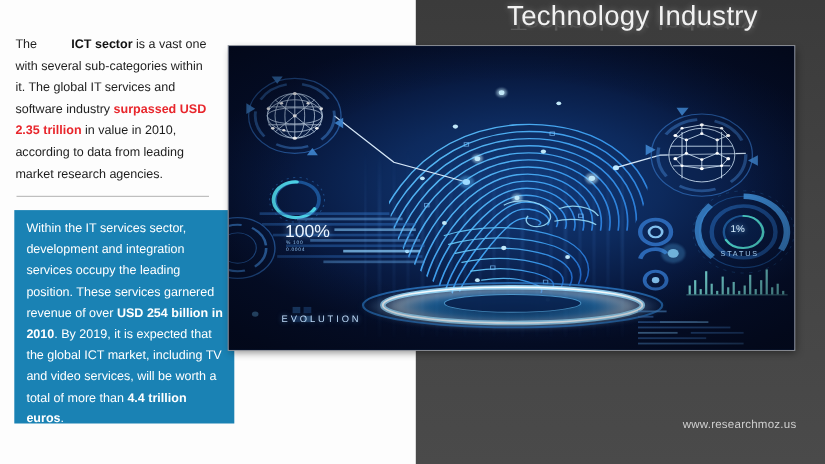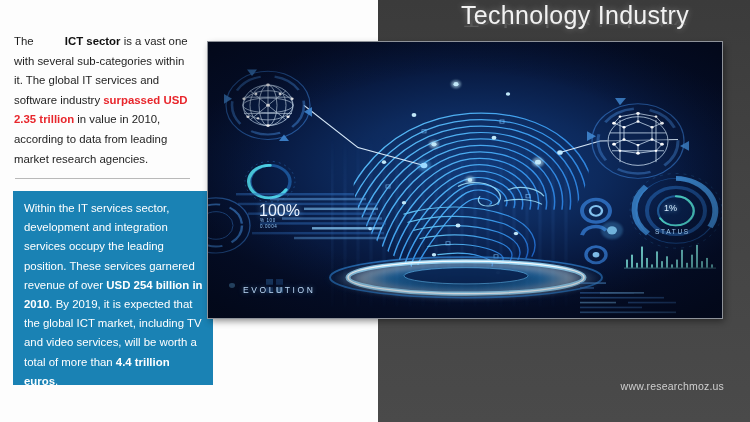--- a/index.html
+++ b/index.html
@@ -94,21 +94,21 @@
   .hud-label{
     position:absolute;color:#cfe6ff;font-family:"Liberation Sans",sans-serif;
     letter-spacing:2.2px;
   }
   #lbl-100{
     left:51px;top:160px;font-size:16px;color:#eaf4ff;letter-spacing:0;
     text-shadow:0 0 6px rgba(120,190,255,.8);
   }
   #lbl-100sub{left:52px;top:176px;font-size:4.5px;color:#8fc0ef;letter-spacing:.6px;line-height:5.5px;}
   #lbl-evolution{
-    left:35px;top:243px;font-size:8.5px;color:#bcd8f5;letter-spacing:2.6px;
+    left:48px;top:243px;font-size:8.5px;color:#bcd8f5;letter-spacing:2.6px;
     text-shadow:0 0 5px rgba(110,180,255,.6);
   }
   #lbl-78{
     left:456px;top:161px;font-size:9px;color:#d8eeff;letter-spacing:0;
     text-shadow:0 0 5px rgba(120,200,255,.9);
   }
   #lbl-status{
     left:447px;top:186px;font-size:6.5px;color:#9ec6ea;letter-spacing:1.7px;
   }
 </style>

